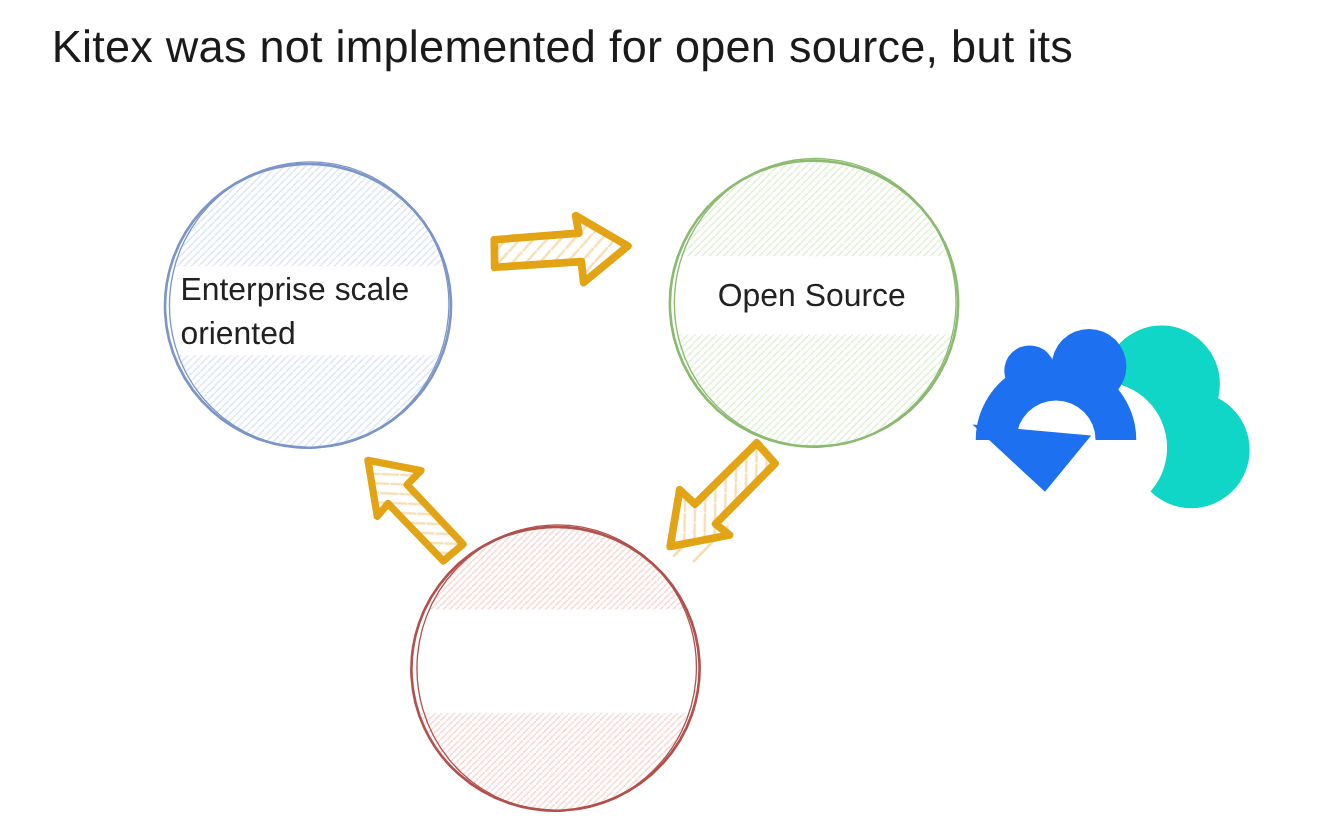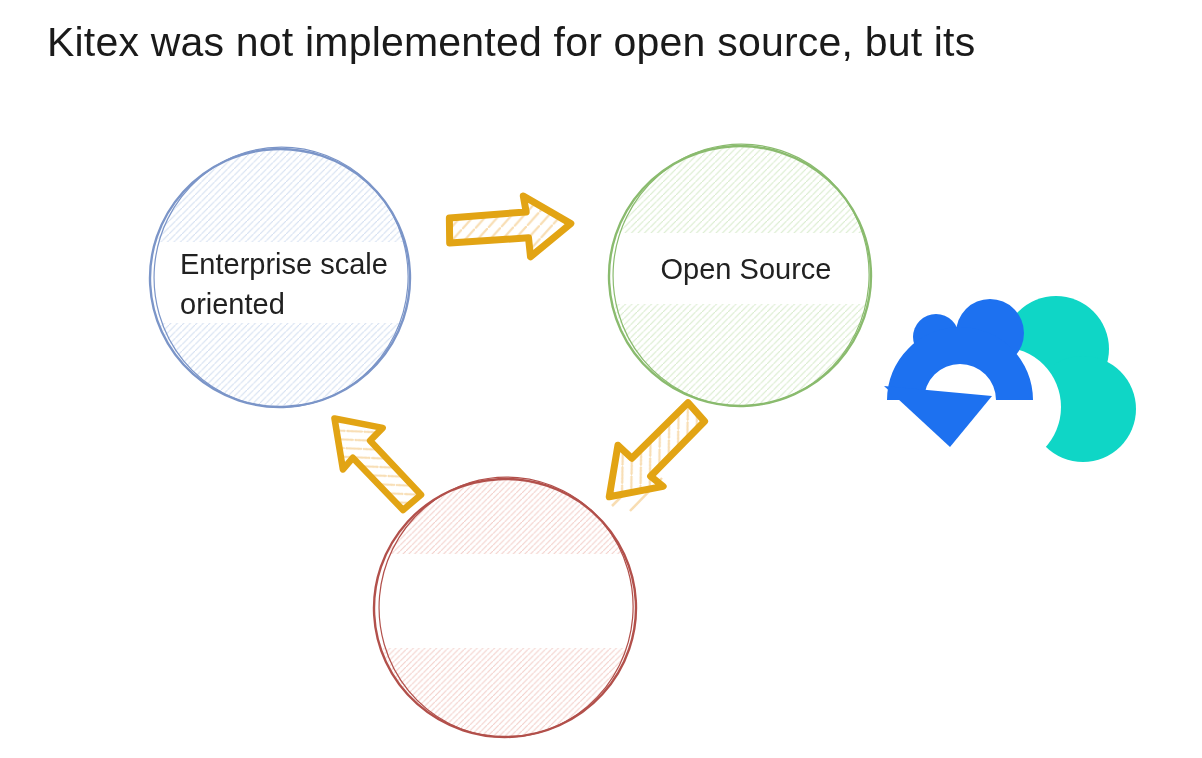--- a/index.html
+++ b/index.html
@@ -6,21 +6,21 @@
   .canvas{position:relative;width:1202px;height:758px;background:#ffffff;overflow:hidden;
           font-family:"Liberation Sans", sans-serif;padding-left:16px;}
   .slide-title{position:absolute;left:47px;top:16px;width:1120px;color:#1a1a1a;
                font-size:41px;line-height:53px;font-weight:400;letter-spacing:0.2px;}
   .slide-title span{display:block;}
   .diagram-svg{position:absolute;left:0;top:0;}
   .node-label{position:absolute;color:#212121;font-size:29px;font-weight:400;}
   .label-enterprise{left:164px;top:244px;width:246px;text-align:left;line-height:40px;}
   .label-opensource{left:610px;top:250px;width:256px;text-align:center;line-height:38px;}
   .label-feedback{left:376px;top:560px;width:258px;text-align:center;line-height:42px;}
-  .node-label span{display:block;margin-left:16px;}
+  .node-label span{display:block;}
 </style>
 </head>
 <body>
 
 <div class="canvas">
 
   <svg class="diagram-svg" width="1202" height="758" viewBox="0 0 1202 758">
     <defs>
       <pattern id="hatch-blue" patternUnits="userSpaceOnUse" width="6.5" height="6.5">
         <line x1="0" y1="6.5" x2="6.5" y2="0" stroke-width="1.1" stroke="#d3dff1"></line>

